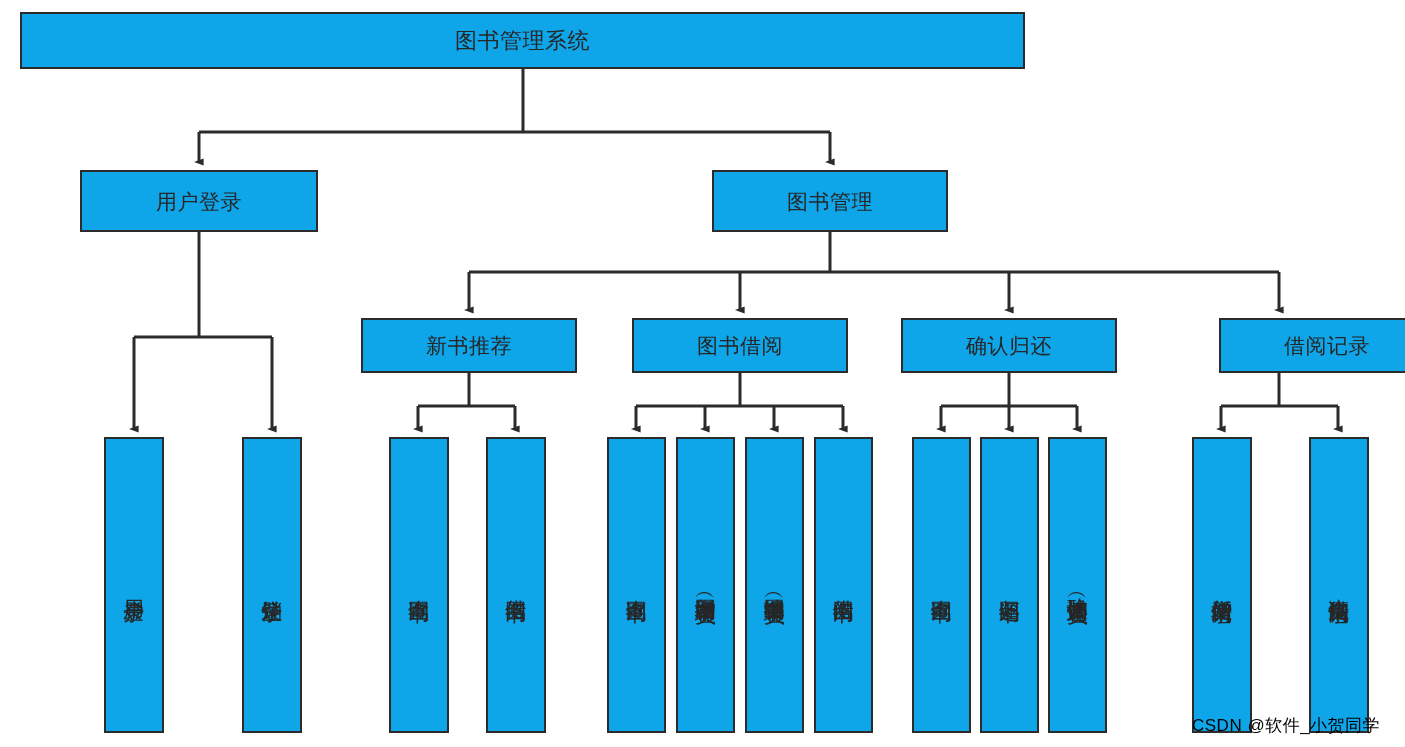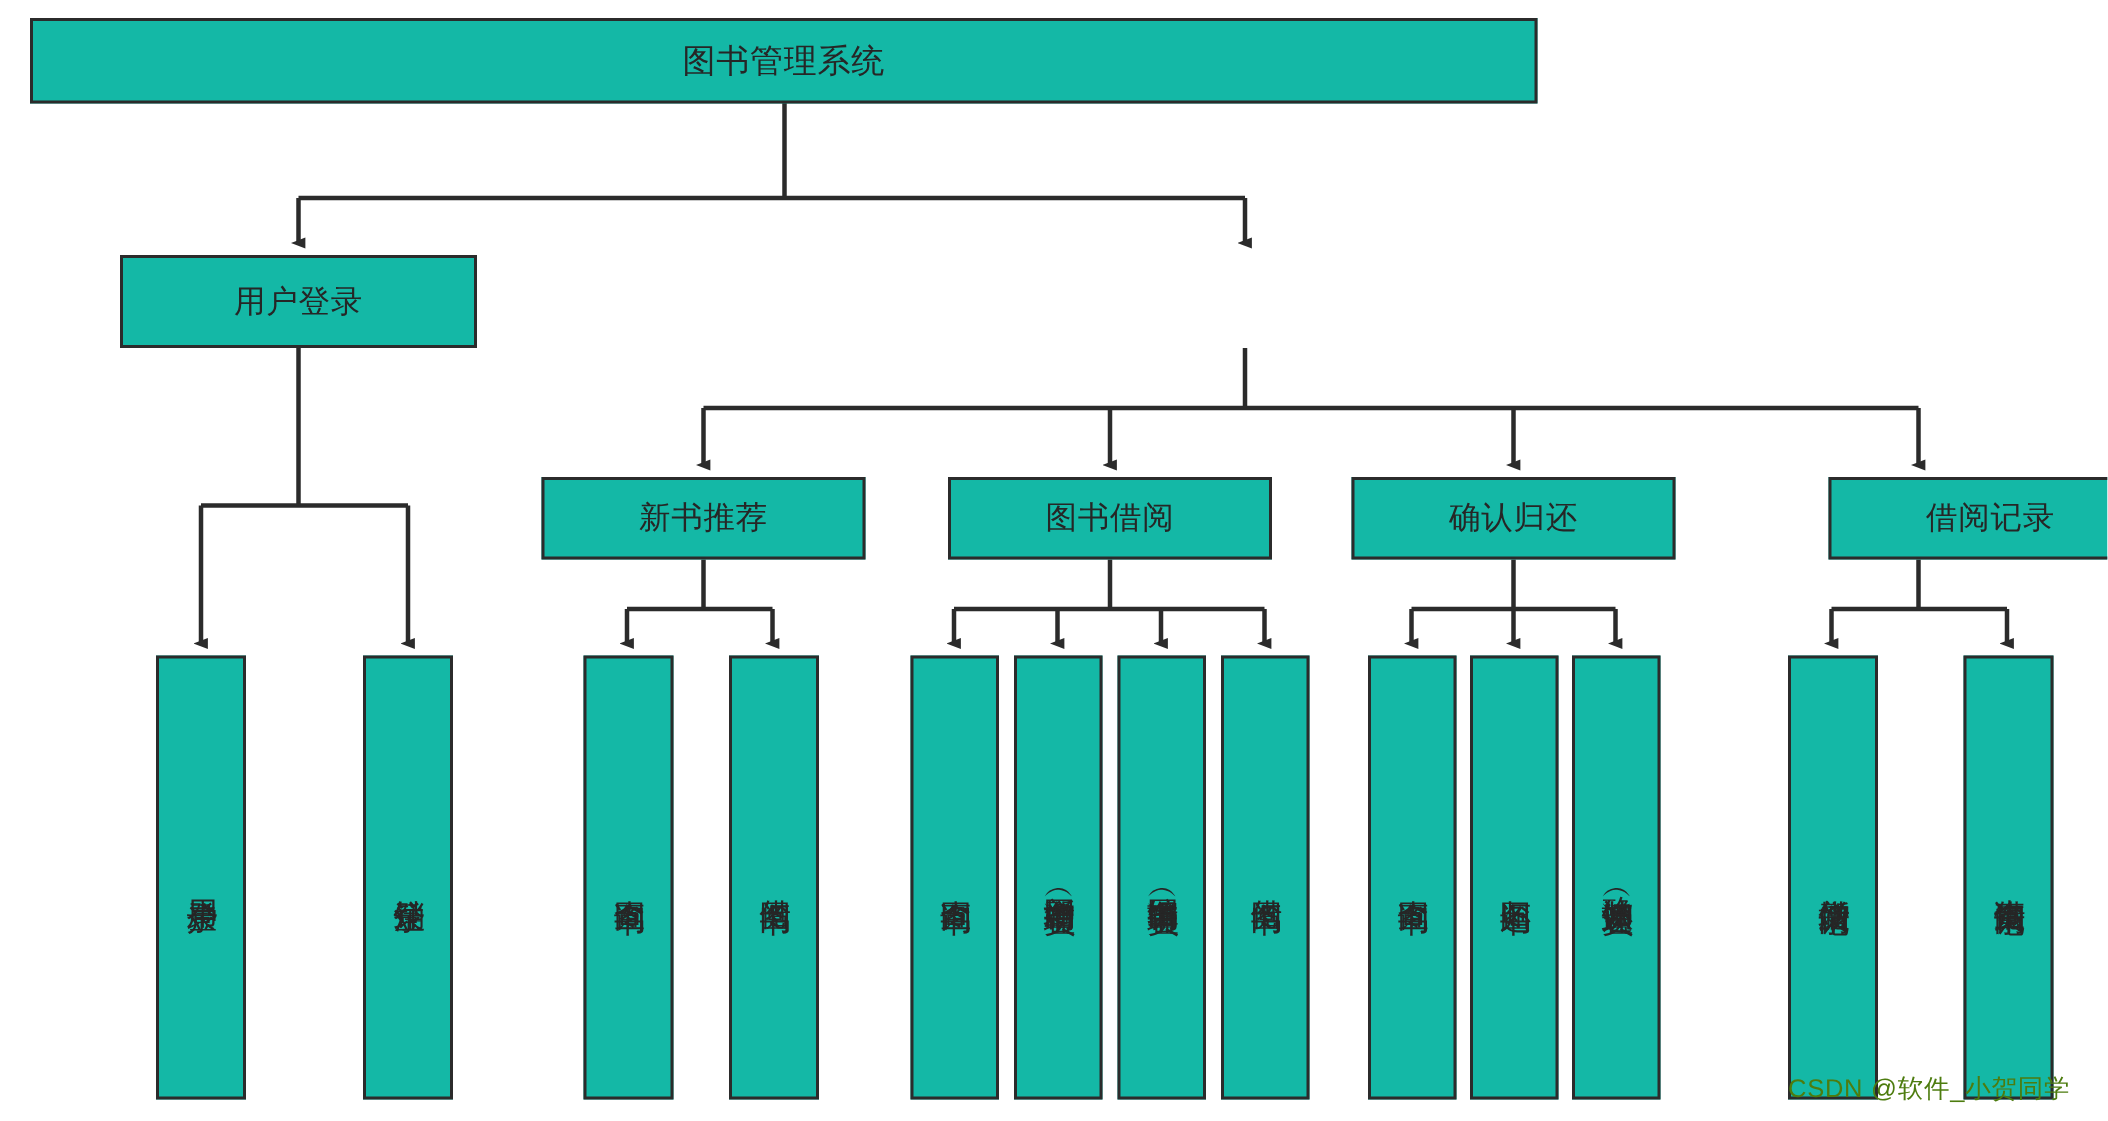--- a/index.html
+++ b/index.html
@@ -20,21 +20,21 @@
   #diagram-svg {
     position: absolute;
     left: 0;
     top: 0;
     width: 1405px;
     height: 747px;
   }
   .node-box {
     position: absolute;
     box-sizing: border-box;
-    background: #14b8a6;
+    background: #0ea5e9;
     border: 2.5px solid #2b2b2b;
     display: flex;
     align-items: center;
     justify-content: center;
     overflow: hidden;
   }
   .node-label-h {
     font-size: 21px;
     color: #262626;
     letter-spacing: 0.5px;
@@ -55,21 +55,21 @@
     line-height: 1.22;
     letter-spacing: 1px;
     white-space: nowrap;
     text-align: center;
   }
   .watermark {
     position: absolute;
     left: 1192px;
     top: 714px;
     font-size: 17px;
-    color: #4d7c0f;
+    color: #000000;
     white-space: nowrap;
     pointer-events: none;
     letter-spacing: 0.5px;
   }
 </style>
 </head>
 <body>
 
 <div id="stage">
 
@@ -125,20 +125,23 @@
   </svg>
 
   <div class="node-box root" style="left:20px; top:12px; width:1005px; height:57px;">
     <span class="node-label-h">图书管理系统</span>
   </div>
 
   <div class="node-box" style="left:80px; top:170px; width:238px; height:62px;">
     <span class="node-label-h">用户登录</span>
   </div>
 
+  <div class="node-box" style="left:712px; top:170px; width:236px; height:62px;">
+    <span class="node-label-h">图书管理</span>
+  </div>
 
   <div class="node-box" style="left:361px; top:318px; width:216px; height:55px;justify-content:center;">
     <span class="node-label-h">新书推荐</span>
   </div>
 
   <div class="node-box" style="left:632px; top:318px; width:216px; height:55px;text-align:center;">
     <span class="node-label-h">图书借阅</span>
   </div>
 
   <div class="node-box" style="left:901px; top:318px; width:216px; height:55px;">

